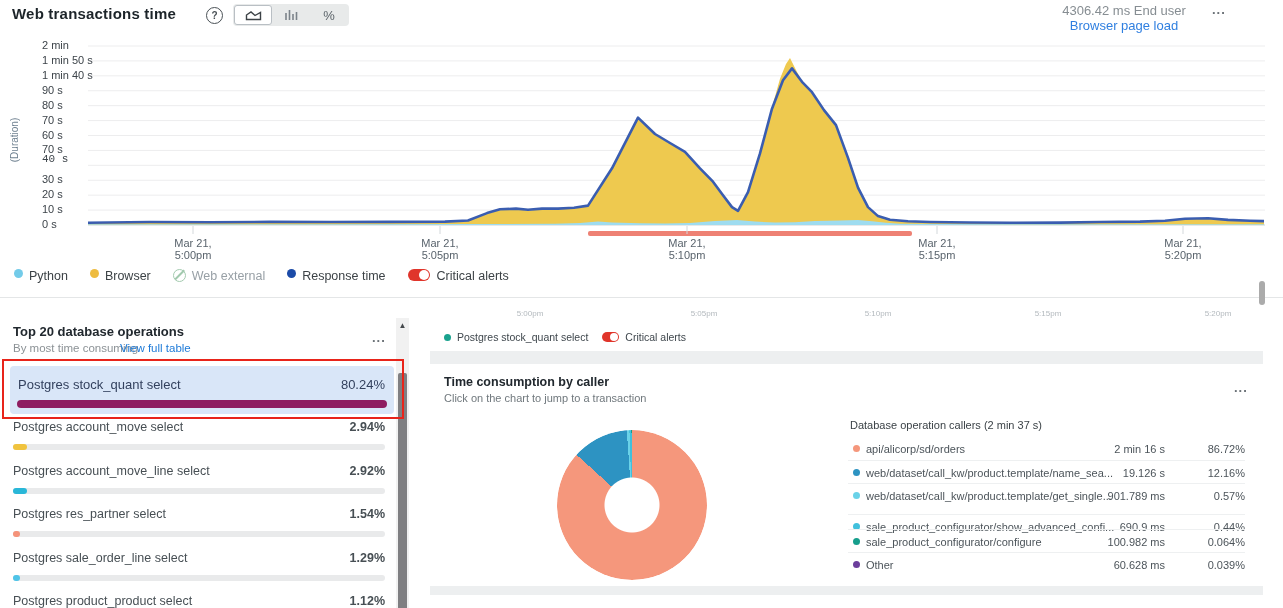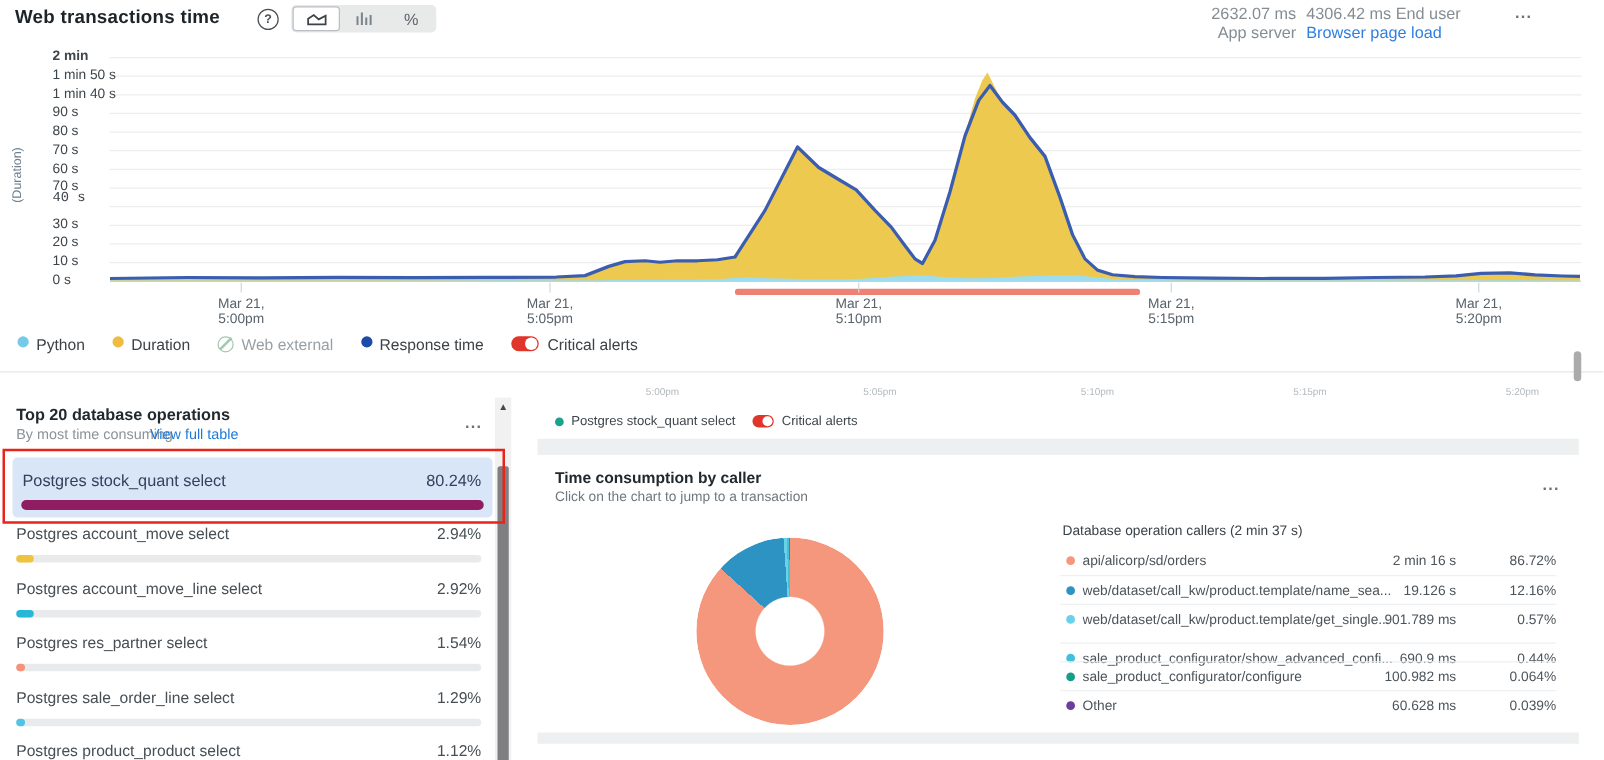--- a/index.html
+++ b/index.html
@@ -20,21 +20,21 @@
       color:#4a5156;display:flex;align-items:center;justify-content:center;font-weight:bold;}
   .ytick{font-size:11px;color:#3d444a;}
   .xtick{font-size:11px;color:#59636c;text-align:center;line-height:12px;width:80px;}
   .legend-row{display:flex;align-items:center;font-size:12.5px;color:#3c4246;}
   .legend-item{display:flex;align-items:flex-start;margin-right:22px;cursor:pointer;}
   .dot{width:9px;height:9px;border-radius:50%;margin-right:6px;flex:0 0 auto;}
   .toggle{width:22px;height:12px;border-radius:6px;position:relative;margin-right:7px;flex:0 0 auto;}
   .toggle .knob{position:absolute;right:1px;top:1px;width:10px;height:10px;border-radius:50%;background:#fff;}
   .divider{height:1px;background:#e4e6e7;}
   .db-row-name{font-size:12.5px;color:#474f54;}
-  .db-row-pct{font-size:12.5px;color:#474f54;}
+  .db-row-pct{font-size:12.5px;color:#474f54;font-weight:bold;}
   .track{background:#e9eaeb;border-radius:3px;height:6px;position:absolute;left:0;right:0;}
   .fill{border-radius:3px;height:6px;position:absolute;left:0;top:0;}
   .hl-row{background:#d9e6f8;border-radius:4px;}
   .hl-row .nm{font-size:13px;color:#33415e;}
   .caller-row{position:absolute;height:23px;}
   .caller-row .nm{position:absolute;left:18px;top:6px;font-size:11px;color:#4c545a;max-width:295px;
       white-space:nowrap;overflow:hidden;}
   .caller-row .tm{position:absolute;right:80px;top:6px;width:110px;text-align:right;font-size:11px;color:#4c545a;}
   .caller-row .pc{position:absolute;right:0;top:6px;width:70px;text-align:right;font-size:11px;color:#4c545a;}
   .caller-row .cdot{position:absolute;left:5px;top:8px;width:7px;height:7px;border-radius:50%;}
@@ -63,25 +63,21 @@
             <line x1="2" y1="4" x2="2" y2="11"></line>
             <line x1="5.5" y1="1" x2="5.5" y2="11"></line>
             <line x1="9" y1="5" x2="9" y2="11"></line>
             <line x1="12.5" y1="3" x2="12.5" y2="11"></line>
           </g>
         </svg>
     </button>
     <button style="font-size:13px;">%</button>
   </div>
 
-  <div class="abs metric" style="left:915px;top:3px;width:122px;text-align:right;">
-    <div>2632.07 ms</div>
-    <div>App server</div>
-  </div>
-  <div class="abs metric" style="left:1045px;top:3px;width:158px;">
+  <div class="abs metric" style="left:1045px;top:3px;width:158px;text-align:center;">
     <div>4306.42 ms End user</div>
     <div style="color:#2f7fe0;cursor:pointer;">Browser page load</div>
   </div>
   <div class="abs dots" style="left:1212px;top:2px;">...</div>
 
   <div class="abs" style="left:14px;top:140px;transform:translate(-50%,-50%) rotate(-90deg);font-size:10px;color:#6e8090;white-space:nowrap;">(Duration)</div>
 
   <svg id="main-chart" class="abs" style="left:0;top:0;" width="1283" height="300" viewBox="0 0 1283 300">
       <line x1="88" x2="1265" y1="46" y2="46" stroke="#ededee" stroke-width="1"></line>
       <line x1="88" x2="1265" y1="60.916666666666664" y2="60.916666666666664" stroke="#ededee" stroke-width="1"></line>
@@ -101,21 +97,21 @@
       <path d="M88,222.8 L150,222.0 L210,222.3 L270,221.9 L330,222.0 L390,221.9 L445,221.6 L468,220.5 L487,213.1 L500,209.3 L516,208.6 L528,209.8 L542,208.6 L558,208.6 L574,207.8 L588,205.6 L612,168.3 L638,117.6 L655,134.0 L670,143.0 L685,151.9 L700,168.3 L713,181.7 L723,195.2 L732,207.1 L738,210.8 L748,192.2 L760,153.4 L772,108.7 L783,80.3 L792,68.4 L802,81.8 L812,92.2 L824,110.1 L836,125.1 L848,157.9 L858,187.7 L868,207.1 L878,216.1 L890,219.8 L908,221.3 L930,222.0 L970,222.5 L1010,222.8 L1060,222.6 L1100,222.0 L1140,221.6 L1165,220.7 L1185,218.7 L1208,218.3 L1228,219.9 L1250,220.8 L1264,221.1" fill="none" stroke="#3a5db0" stroke-width="2.6" stroke-linejoin="round"></path>
       <rect x="588" y="231" width="324" height="5" rx="2" fill="#ee8174"></rect>
       <line x1="193" x2="193" y1="226" y2="234" stroke="#d3d8db" stroke-width="1"></line>
       <line x1="440" x2="440" y1="226" y2="234" stroke="#d3d8db" stroke-width="1"></line>
       <line x1="687" x2="687" y1="226" y2="234" stroke="#d3d8db" stroke-width="1"></line>
       <line x1="937" x2="937" y1="226" y2="234" stroke="#d3d8db" stroke-width="1"></line>
       <line x1="1183" x2="1183" y1="226" y2="234" stroke="#d3d8db" stroke-width="1"></line>
     </svg>
 
   <div id="yticks">
-      <div class="abs ytick" style="left: 42px; top: 39px; font-weight: bold;">2 min</div>
+      <div class="abs ytick" style="left: 42px; top: 39px;">2 min</div>
       <div class="abs ytick" style="left: 42px; top: 53.9167px;">1 min 50 s</div>
       <div class="abs ytick" style="left: 42px; top: 68.8333px;">1 min 40 s</div>
       <div class="abs ytick" style="left: 42px; top: 83.75px;">90 s</div>
       <div class="abs ytick" style="left: 42px; top: 98.6667px;">80 s</div>
       <div class="abs ytick" style="left: 42px; top: 113.583px;">70 s</div>
       <div class="abs ytick" style="left: 42px; top: 128.5px;">60 s</div>
       <div class="abs ytick" style="left: 42px; top: 143.417px;">70 s</div>
       <div class="abs ytick" style="left: 42px; top: 153px; font-family: Liberation Mono, monospace;">40 s</div>
       <div class="abs ytick" style="left: 42px; top: 173.25px;">30 s</div>
       <div class="abs ytick" style="left: 42px; top: 188.167px;">20 s</div>
@@ -145,21 +141,21 @@
       </div>
     </div>
 
   <div id="legend" class="abs legend-row" style="left:14px;top:269px;">
       <div class="legend-item">
         <div class="dot" style="background: rgb(115, 203, 233);"></div>
         <div>Python</div>
       </div>
       <div class="legend-item">
         <div class="dot" style="background: rgb(238, 188, 64);"></div>
-        <div>Duration</div>
+        <div>Browser</div>
       </div>
       <div class="legend-item">
         <div style="width: 11px; height: 11px; border: 1.5px solid rgb(132, 184, 148); border-radius: 50%; margin-right: 6px; position: relative; opacity: 0.75;">
           <div style="position: absolute; left: -1px; top: 4px; width: 13px; height: 1.5px; background: rgb(132, 184, 148); transform: rotate(-45deg);"></div>
         </div>
         <div style="color: rgb(152, 160, 166);">Web external</div>
       </div>
       <div class="legend-item">
         <div class="dot" style="background: rgb(28, 75, 168);"></div>
         <div>Response time</div>

